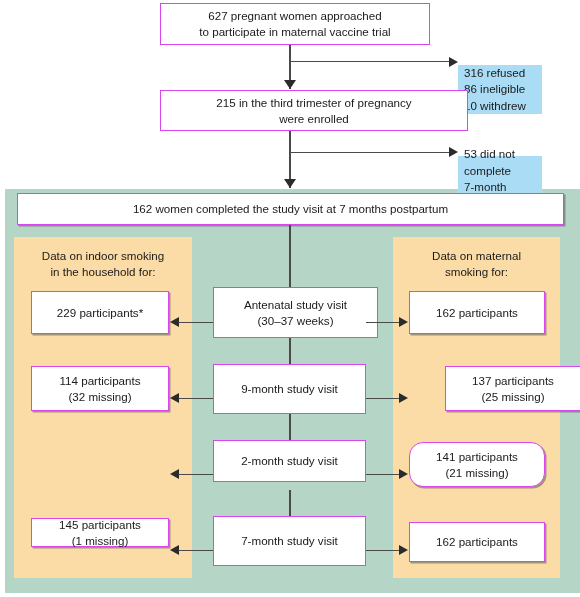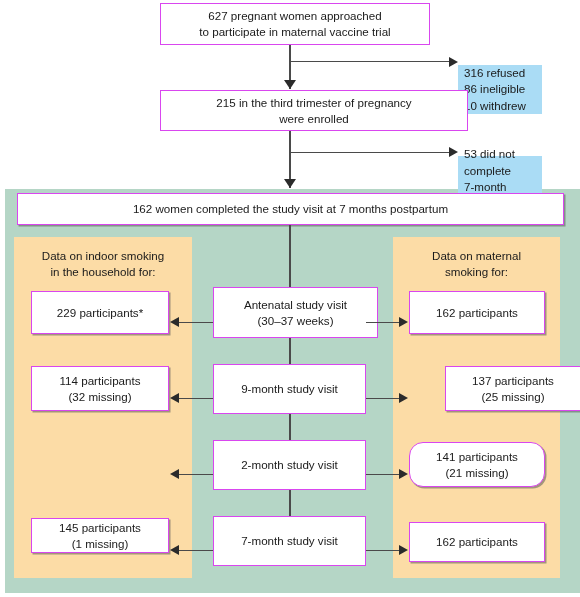--- a/index.html
+++ b/index.html
@@ -172,30 +172,30 @@
   <div class="box" style="left: 213px; top: 364px; width: 153px; height: 50px; white-space: pre-line;">9-month study visit</div>
   <div class="box shadowed" style="left: 31px; top: 366px; width: 138px; height: 45px; white-space: pre-line;">114 participants
 (32 missing)</div>
   <div class="box shadowed" style="left: 409px; top: 366px; width: 136px; height: 45px; white-space: pre-line; margin-left: 36px;">137 participants
 (25 missing)</div>
   <div class="hline" style="left:179px; top:397.5px; width:34px;"></div>
   <div class="arrow-left" style="left:170px; top:393px;"></div>
   <div class="hline" style="left:366px; top:397.5px; width:34px;"></div>
   <div class="arrow-right" style="left:399px; top:393px;"></div>
 
-  <div class="box" style="left: 213px; top: 440px; width: 153px; height: 50px; white-space: pre-line;">2-month study visit</div>
+  <div class="box" style="left: 213px; top: 440px; width: 153px; height: 42px; white-space: pre-line;">2-month study visit</div>
   <div class="box shadowed" style="left: 409px; top: 442px; width: 136px; height: 45px; white-space: pre-line; border-radius: 14px;">141 participants
 (21 missing)</div>
   <div class="hline" style="left:179px; top:473.5px; width:34px;"></div>
   <div class="arrow-left" style="left:170px; top:469px;"></div>
   <div class="hline" style="left:366px; top:473.5px; width:34px;"></div>
   <div class="arrow-right" style="left:399px; top:469px;"></div>
 
   <div class="box" style="left: 213px; top: 516px; width: 153px; height: 50px; white-space: pre-line;">7-month study visit</div>
-  <div class="box shadowed" style="left: 31px; top: 518px; width: 138px; height: 35px; white-space: pre-line;">145 participants
+  <div class="box shadowed" style="left: 31px; top: 518px; width: 138px; height: 29px; white-space: pre-line;">145 participants
 (1 missing)</div>
   <div class="box shadowed" style="left: 409px; top: 522px; width: 136px; height: 40px; white-space: pre-line;">162 participants</div>
   <div class="hline" style="left:179px; top:549.5px; width:34px;"></div>
   <div class="arrow-left" style="left:170px; top:545px;"></div>
   <div class="hline" style="left:366px; top:549.5px; width:34px;"></div>
   <div class="arrow-right" style="left:399px; top:545px;"></div>
 
 </div>
 
 </body></html>

